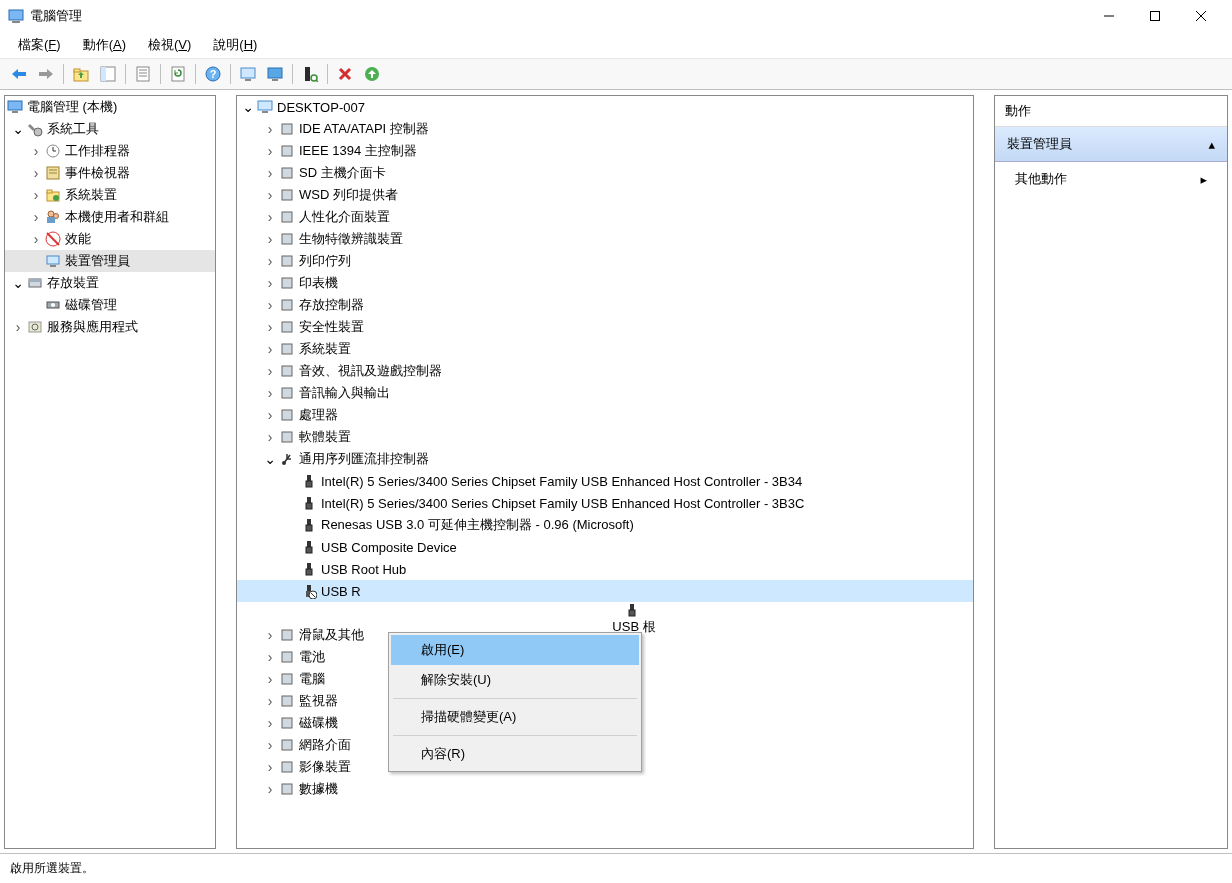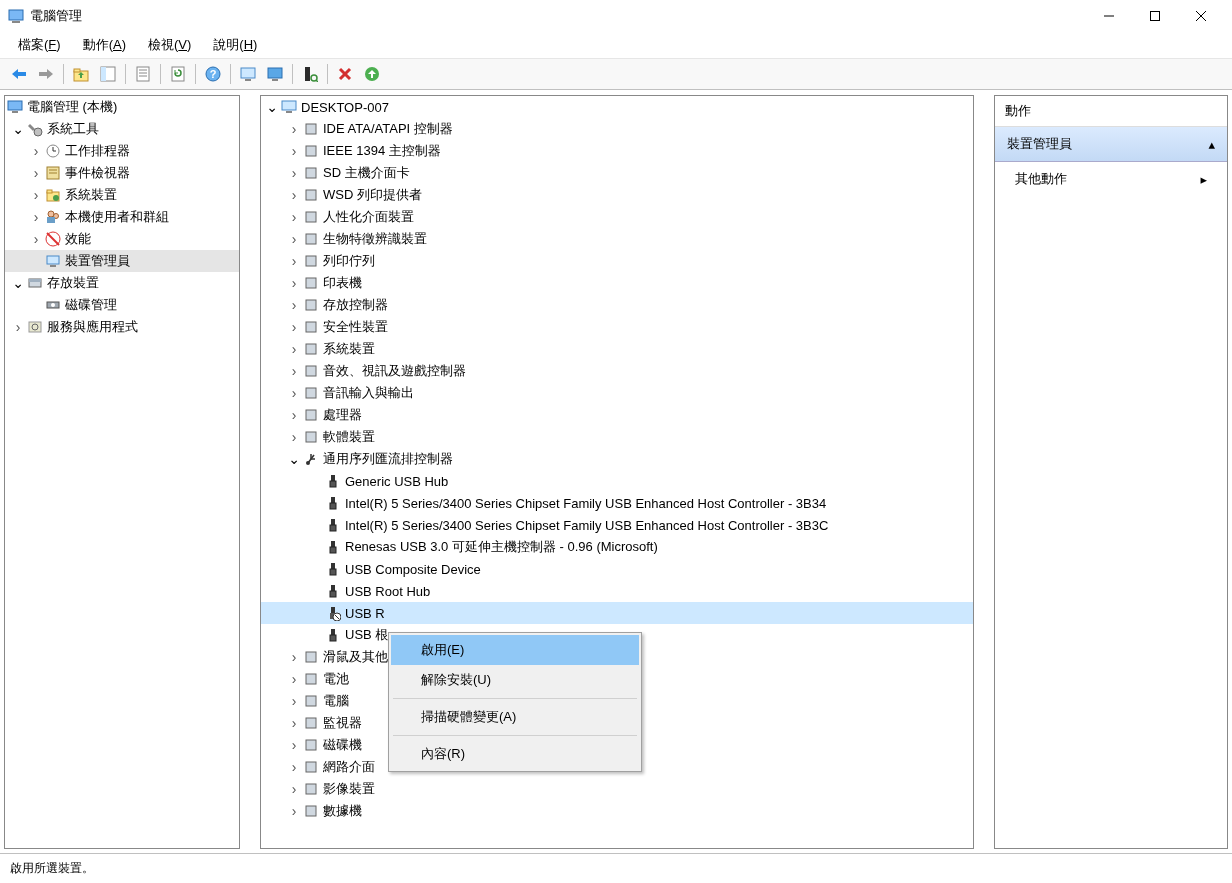--- a/index.html
+++ b/index.html
@@ -9,21 +9,21 @@
 .titlebar .title { flex: 1; font-size: 13px; }
 .win-controls { display: flex; }
 .win-controls div { width: 46px; height: 30px; display: flex; align-items: center; justify-content: center; }
 .menubar { height: 26px; display: flex; align-items: center; padding: 0 8px; gap: 2px; }
 .menubar .menu-item { padding: 4px 10px; }
 .menubar .menu-item u { text-decoration: underline; }
 .toolbar { height: 32px; display: flex; align-items: center; padding: 0 6px; gap: 1px; border-top: 1px solid #e6e6e6; border-bottom: 1px solid #c0c0c0; background: #f8f8f8; }
 .toolbar .tb-btn { width: 24px; height: 24px; display: flex; align-items: center; justify-content: center; margin: 0 1px; }
 .toolbar .sep { width: 1px; height: 20px; background: #c0c0c0; margin: 0 3px; }
 .main { flex: 1; display: flex; border-top: 1px solid #fff; min-height: 0; }
-.left-panel { width: 236px; border: 1px solid #888; margin: 4px 2px 4px 4px; overflow: auto; background: #fff; }
+.left-panel { width: 212px; border: 1px solid #888; margin: 4px 2px 4px 4px; overflow: auto; background: #fff; }
 .center-panel { flex: 1; border: 1px solid #888; margin: 4px 18px; overflow-y: scroll; background: #fff; position: relative; }
 .right-panel { width: 234px; border: 1px solid #888; margin: 4px 4px 4px 2px; background: #fff; display: flex; flex-direction: column; }
 .right-panel .rp-header { padding: 6px 10px; border-bottom: 1px solid #ddd; background: #fff; }
 .right-panel .rp-section { padding: 8px 12px; background: linear-gradient(#dbeafe, #c3d9f5); border-bottom: 1px solid #aac; display: flex; justify-content: space-between; align-items: center; }
 .right-panel .rp-item { padding: 8px 20px; display: flex; justify-content: space-between; align-items: center; }
 .tree-node { display: flex; align-items: center; height: 22px; padding-right: 6px; white-space: nowrap; }
 .tree-node .expander { width: 14px; height: 14px; margin-right: 2px; display: inline-flex; align-items: center; justify-content: center; font-size: 10px; color: #555; }
 .tree-node .expander.open::before { content: "⌄"; font-size: 14px; color: #000; line-height: 8px; }
 .tree-node .expander.closed::before { content: "›"; font-size: 14px; color: #555; line-height: 10px; }
 .tree-node .node-icon { width: 16px; height: 16px; margin-right: 4px; display: inline-flex; align-items: center; justify-content: center; }
@@ -439,29 +439,20 @@
           </span>
           <span>通用序列匯流排控制器</span>
         </div>
         <div class="tree-node" style="padding-left: 64px;">
           <span class="node-icon">
             <svg width="16" height="16">
               <rect x="6" y="2" width="4" height="6" fill="#333"></rect>
               <rect x="5" y="8" width="6" height="6" fill="#555" stroke="#222"></rect>
             </svg>
           </span>
-          <span>Generic USB Hub</span>
-        </div>
-        <div class="tree-node" style="padding-left: 64px;">
-          <span class="node-icon">
-            <svg width="16" height="16">
-              <rect x="6" y="2" width="4" height="6" fill="#333"></rect>
-              <rect x="5" y="8" width="6" height="6" fill="#555" stroke="#222"></rect>
-            </svg>
-          </span>
           <span>Intel(R) 5 Series/3400 Series Chipset Family USB Enhanced Host Controller - 3B34</span>
         </div>
         <div class="tree-node" style="padding-left: 64px;">
           <span class="node-icon">
             <svg width="16" height="16">
               <rect x="6" y="2" width="4" height="6" fill="#333"></rect>
               <rect x="5" y="8" width="6" height="6" fill="#555" stroke="#222"></rect>
             </svg>
           </span>
           <span>Intel(R) 5 Series/3400 Series Chipset Family USB Enhanced Host Controller - 3B3C</span>
@@ -497,21 +488,21 @@
           <span class="node-icon">
             <svg width="16" height="16">
               <rect x="6" y="2" width="4" height="6" fill="#333"></rect>
               <rect x="5" y="8" width="6" height="6" fill="#555"></rect>
               <circle cx="12" cy="12" r="4" fill="#fff" stroke="#333"></circle>
               <path d="M10 10 L14 14" stroke="#333"></path>
             </svg>
           </span>
           <span>USB R</span>
         </div>
-        <div class="tree-node" style="padding-left: 64px;">
+        <div class="tree-node" style="padding-left: 64px; flex-direction: column;">
           <span class="node-icon">
             <svg width="16" height="16">
               <rect x="6" y="2" width="4" height="6" fill="#333"></rect>
               <rect x="5" y="8" width="6" height="6" fill="#555" stroke="#222"></rect>
             </svg>
           </span>
           <span>USB 根</span>
         </div>
         <div class="tree-node" style="padding-left: 26px;">
           <span class="expander closed"></span>

